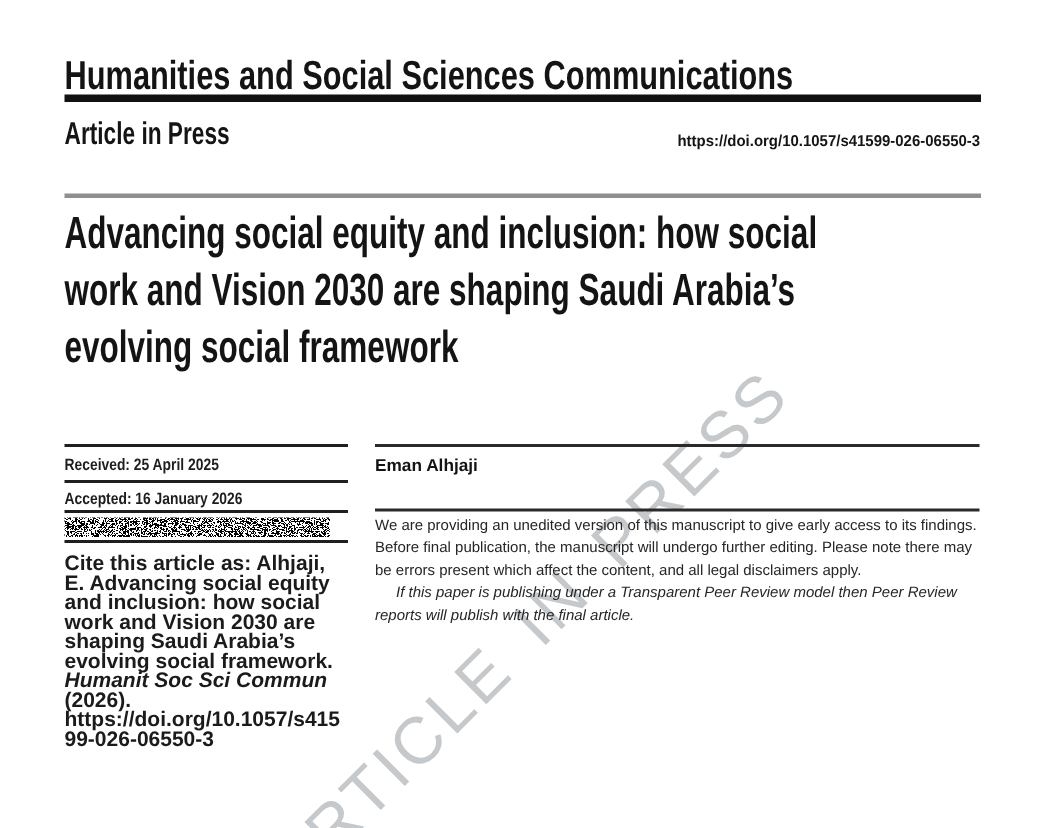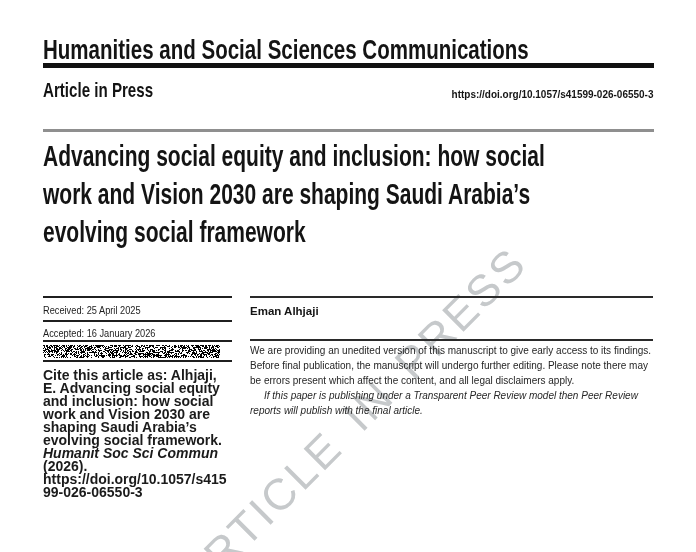--- a/index.html
+++ b/index.html
@@ -67,21 +67,21 @@
   .article-title .line { display: block; white-space: nowrap; transform: scaleX(0.70); transform-origin: 0 0; }
 
   
   .left-col {
     position: absolute; left: 43px; top: 296px; width: 189px;
     border-top: 2px solid #1f1f1f;
   }
   .date-row {
     border-bottom: 2px solid #1f1f1f;
     padding: 5px 0 3px 0;
-    font-size: 11px; font-weight: normal; line-height: 14px;
+    font-size: 11px; font-weight: bold; line-height: 14px;
   }
   .date-row .cond { transform: scaleX(0.84); }
   .date-row.accepted { padding-top: 4px; padding-bottom: 0; }
   .noise-row { border-bottom: 2px solid #1f1f1f; padding: 3px 0 2px 0; font-size: 0; }
   .citation {
     padding-top: 7px;
     font-size: 14px; font-weight: bold; line-height: 13px; color: #1b1b1b;
     width: 189px;
   }
   .citation .journal-abbrev { font-style: italic; }

